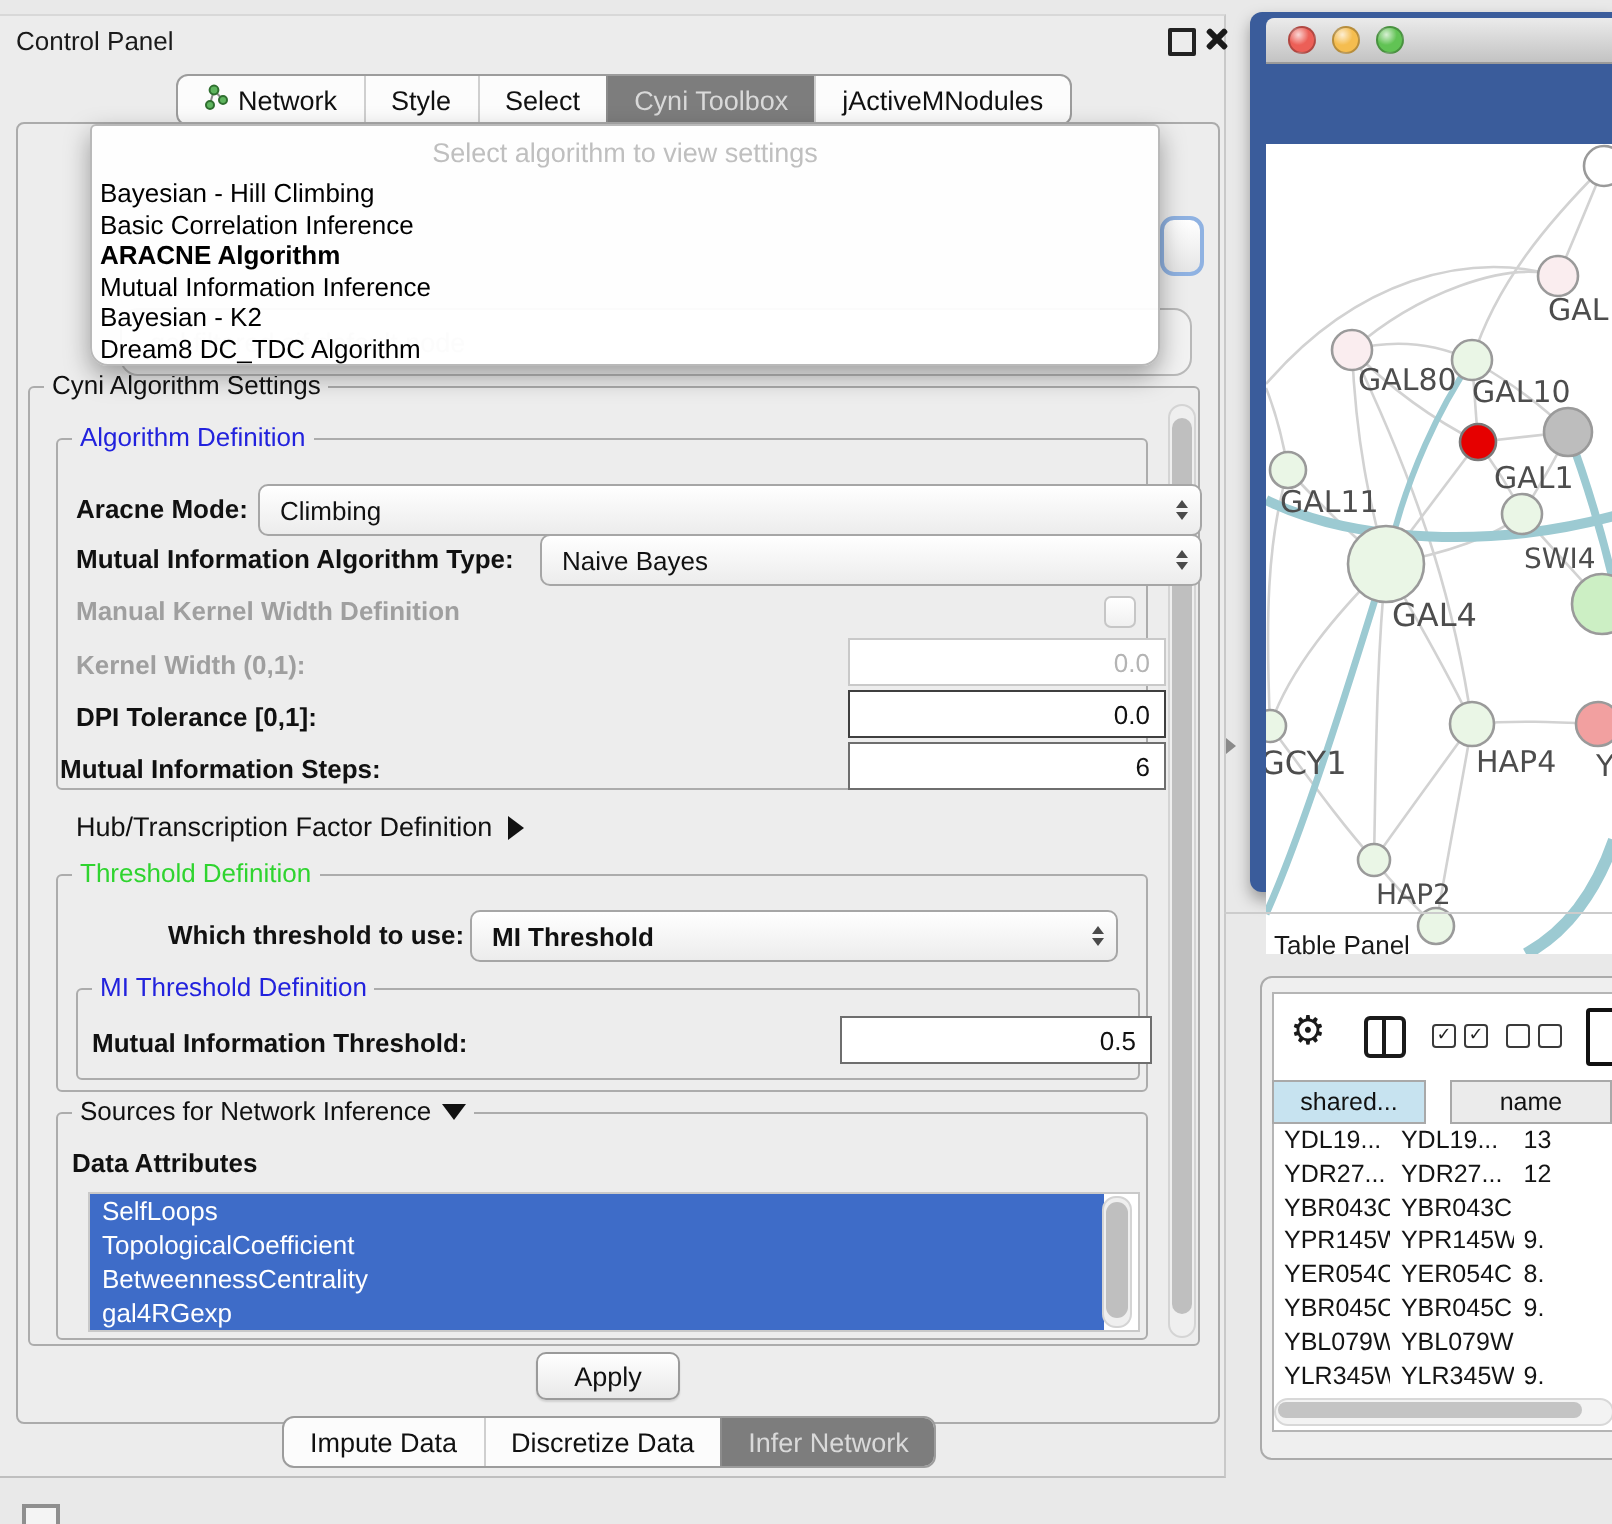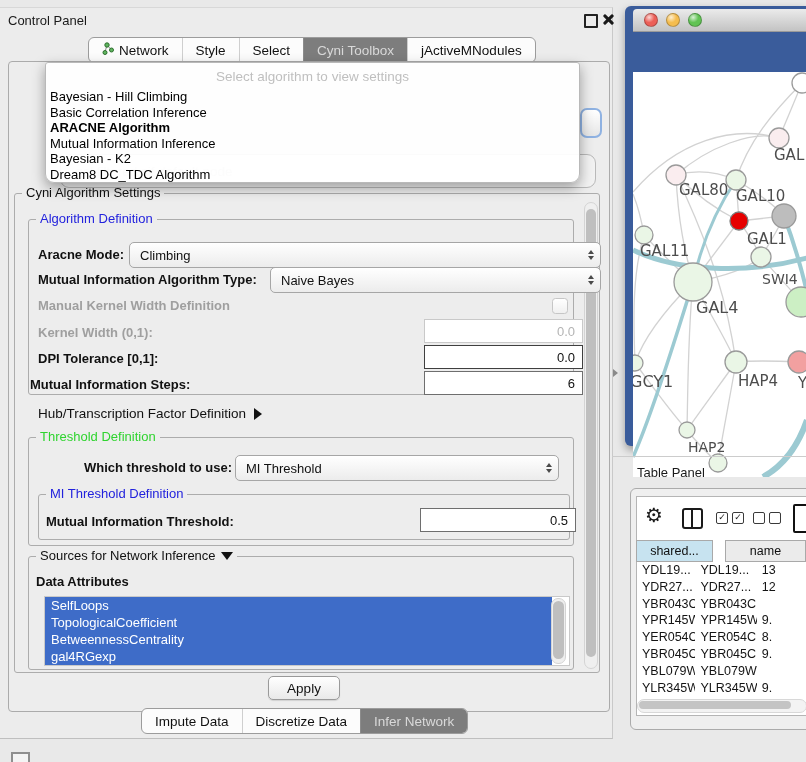--- a/index.html
+++ b/index.html
@@ -179,21 +179,21 @@
 
     <div class="lbl" style="left:38px;top:398px;font-weight:normal;font-size:13.5px;display:flex;align-items:center;gap:8px;">
       <span>Hub/Transcription Factor Definition</span>
       <span class="tri-right"></span>
     </div>
 
     <div class="grp" style="left:28px;top:429px;width:544px;height:107px;">
       <div class="legend green">Threshold Definition</div>
     </div>
     <div class="lbl" style="left:84px;top:452px;">Which threshold to use:</div>
-    <div class="combo" style="left:235px;top:447px;width:290px;height:24px;">
+    <div class="combo" style="left:235px;top:447px;width:290px;height:24px;font-weight:bold;">
       <span>MI Threshold</span>
       <span class="spin">
           <span class="up"></span>
           <span class="dn"></span>
         </span>
     </div>
     <div class="grp" style="left:38px;top:486px;width:530px;height:44px;">
       <div class="legend blue">MI Threshold Definition</div>
     </div>
     <div class="lbl" style="left:46px;top:506px;">Mutual Information Threshold:</div>

